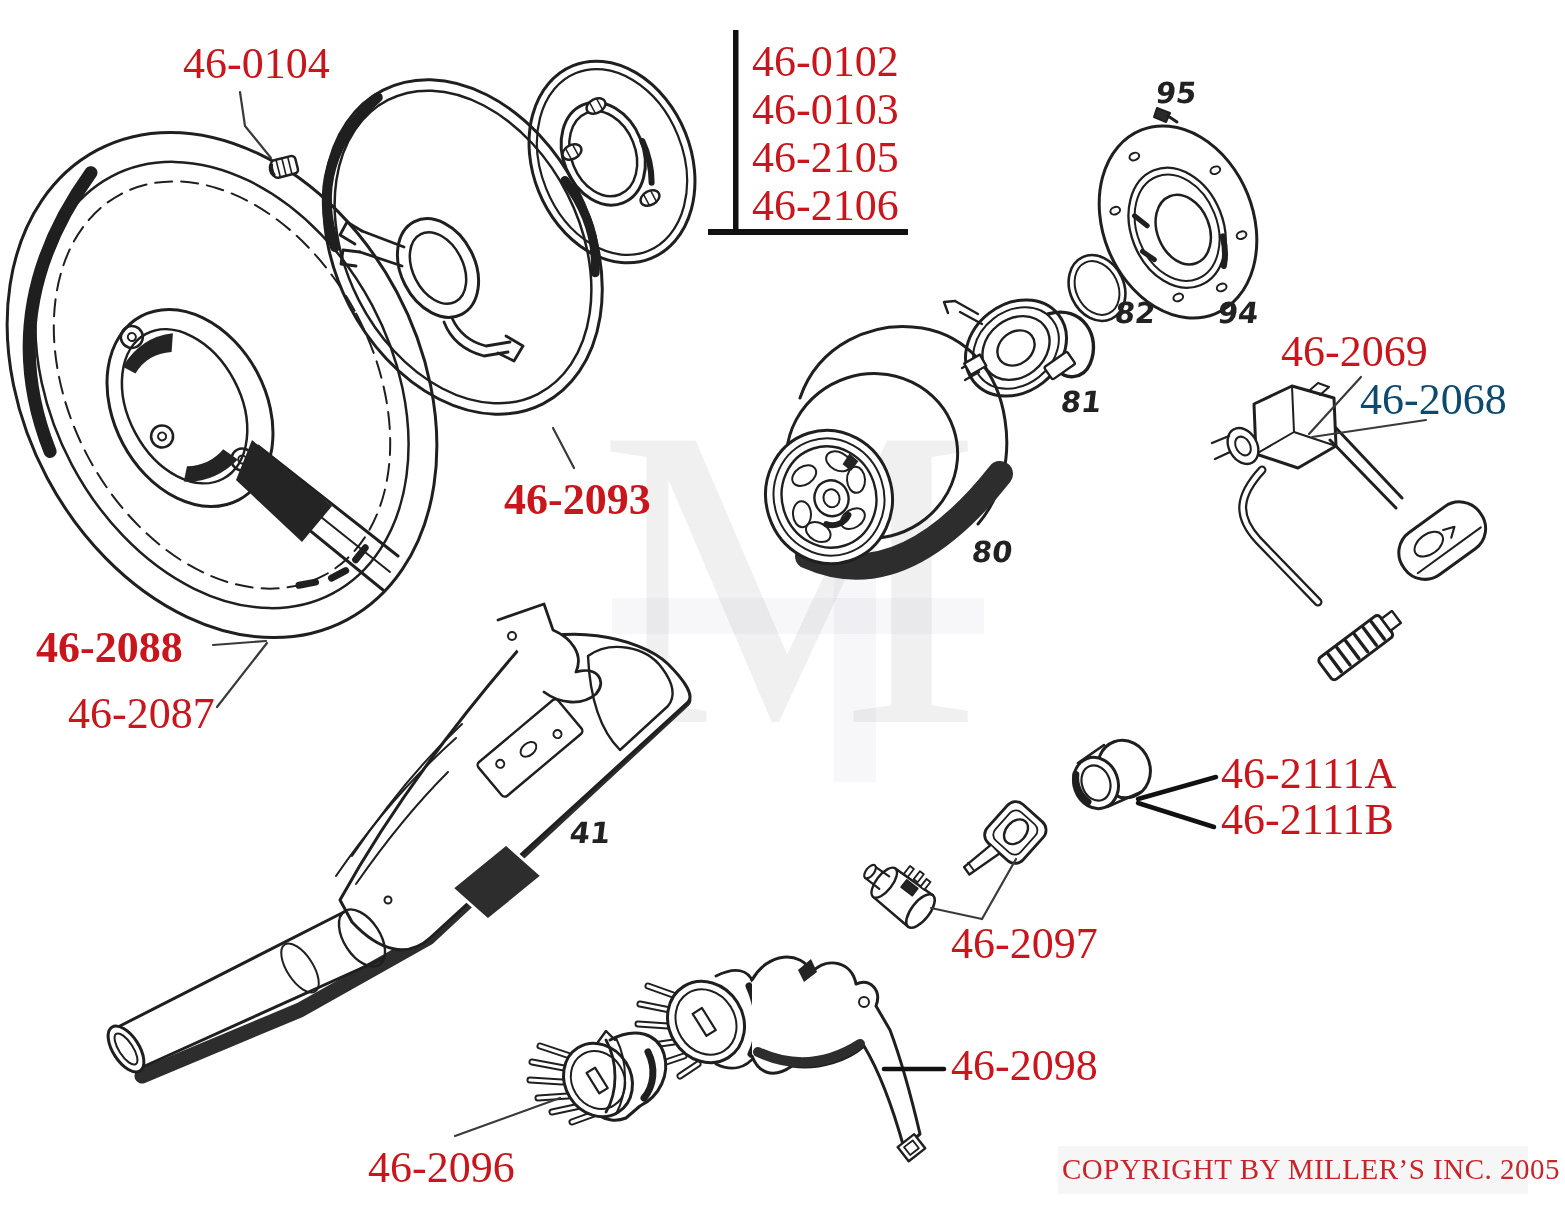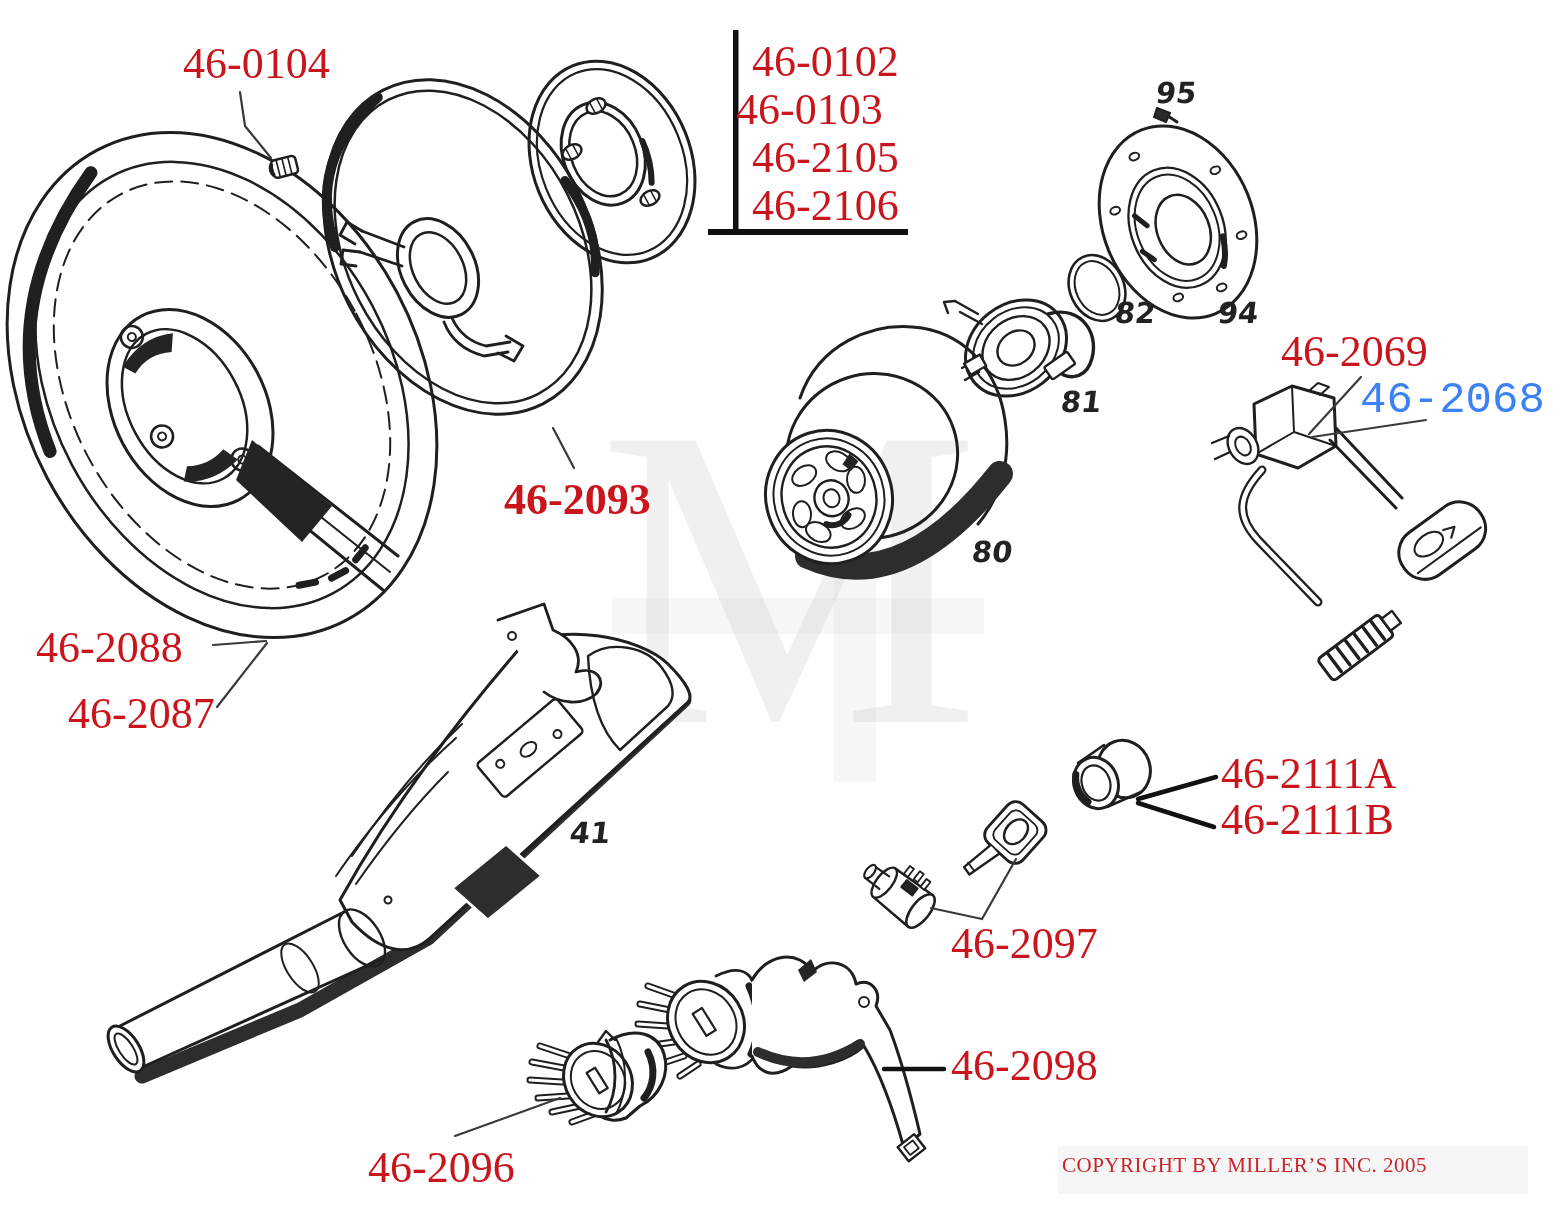--- a/index.html
+++ b/index.html
@@ -8,31 +8,31 @@
     background:#ffffff;overflow:hidden;
     font-family:"Liberation Serif", serif;
   }
   #artwork{position:absolute;left:0;top:0;z-index:2;}
   .part-label{
     position:absolute;z-index:3;
     font-family:"Liberation Serif", serif;
     font-size:44px;line-height:1.0;color:#c9161d;
     white-space:nowrap;letter-spacing:0px;cursor:pointer;
   }
-  .part-label.light{color:#3b82f6;font-family:Liberation Mono, monospace;}
+  .part-label.light{color:#0c4a6e;}
   .callout{
     position:absolute;z-index:3;
     font-family:"DejaVu Sans", sans-serif;
     font-weight:700;font-size:29px;color:#222;
     transform:skewX(-7deg);white-space:nowrap;
   }
   .copyright{
     position:absolute;z-index:3;left:1062px;top:1153px;
     font-family:"Liberation Serif", serif;
-    font-size:21px;color:#c8242a;letter-spacing:0.5px;white-space:nowrap;
+    font-size:29px;color:#c8242a;letter-spacing:0.5px;white-space:nowrap;
   }
   .watermark{
     position:absolute;z-index:1;left:598px;top:362px;
     font-family:"Liberation Serif", serif;
     font-size:430px;line-height:1;color:#000;opacity:0.055;
     user-select:none;
   }
   .wm-bar{position:absolute;z-index:1;background:#8a93a6;opacity:0.07;}
   .wm-smudge{position:absolute;z-index:1;background:#000;opacity:0.035;}
 </style>
@@ -318,25 +318,25 @@
         <path d="M 1016,859 L 982,919"></path>
         <path d="M 931,908 L 982,919"></path>
         <path d="M 884,1069 L 944,1069" stroke="#111" stroke-width="4.5"></path>
         <path d="M 560,1098 L 455,1136"></path>
       </g>
     </g>
   </svg>
 
   <div class="part-label" style="left:183px;top:42px;text-align:right;">46-0104</div>
   <div class="part-label" style="left:752px;top:40px;">46-0102</div>
-  <div class="part-label" style="left:736px;top:88px;">46-0103</div>
+  <div class="part-label" style="left:752px;top:88px;">46-0103</div>
   <div class="part-label" style="left:752px;top:136px;">46-2105</div>
   <div class="part-label" style="left:752px;top:184px;">46-2106</div>
   <div class="part-label" style="left:504px;top:478px;font-weight:bold;">46-2093</div>
-  <div class="part-label" style="left:36px;top:626px;">46-2088</div>
+  <div class="part-label" style="left:36px;top:626px;font-weight:bold;">46-2088</div>
   <div class="part-label" style="left:36px;top:692px;margin-left:32px;">46-2087</div>
   <div class="part-label" style="left:1281px;top:330px;text-align:right;">46-2069</div>
   <div class="part-label light" style="left:1360px;top:378px;">46-2068</div>
   <div class="part-label" style="left:1221px;top:752px;text-align:right;">46-2111A</div>
   <div class="part-label" style="left:1221px;top:798px;">46-2111B</div>
   <div class="part-label" style="left:951px;top:922px;text-align:right;">46-2097</div>
   <div class="part-label" style="left:951px;top:1044px;text-align:center;">46-2098</div>
   <div class="part-label" style="left:368px;top:1146px;">46-2096</div>
 
   <div class="callout" style="left:1156px;top:76px;">95</div>

